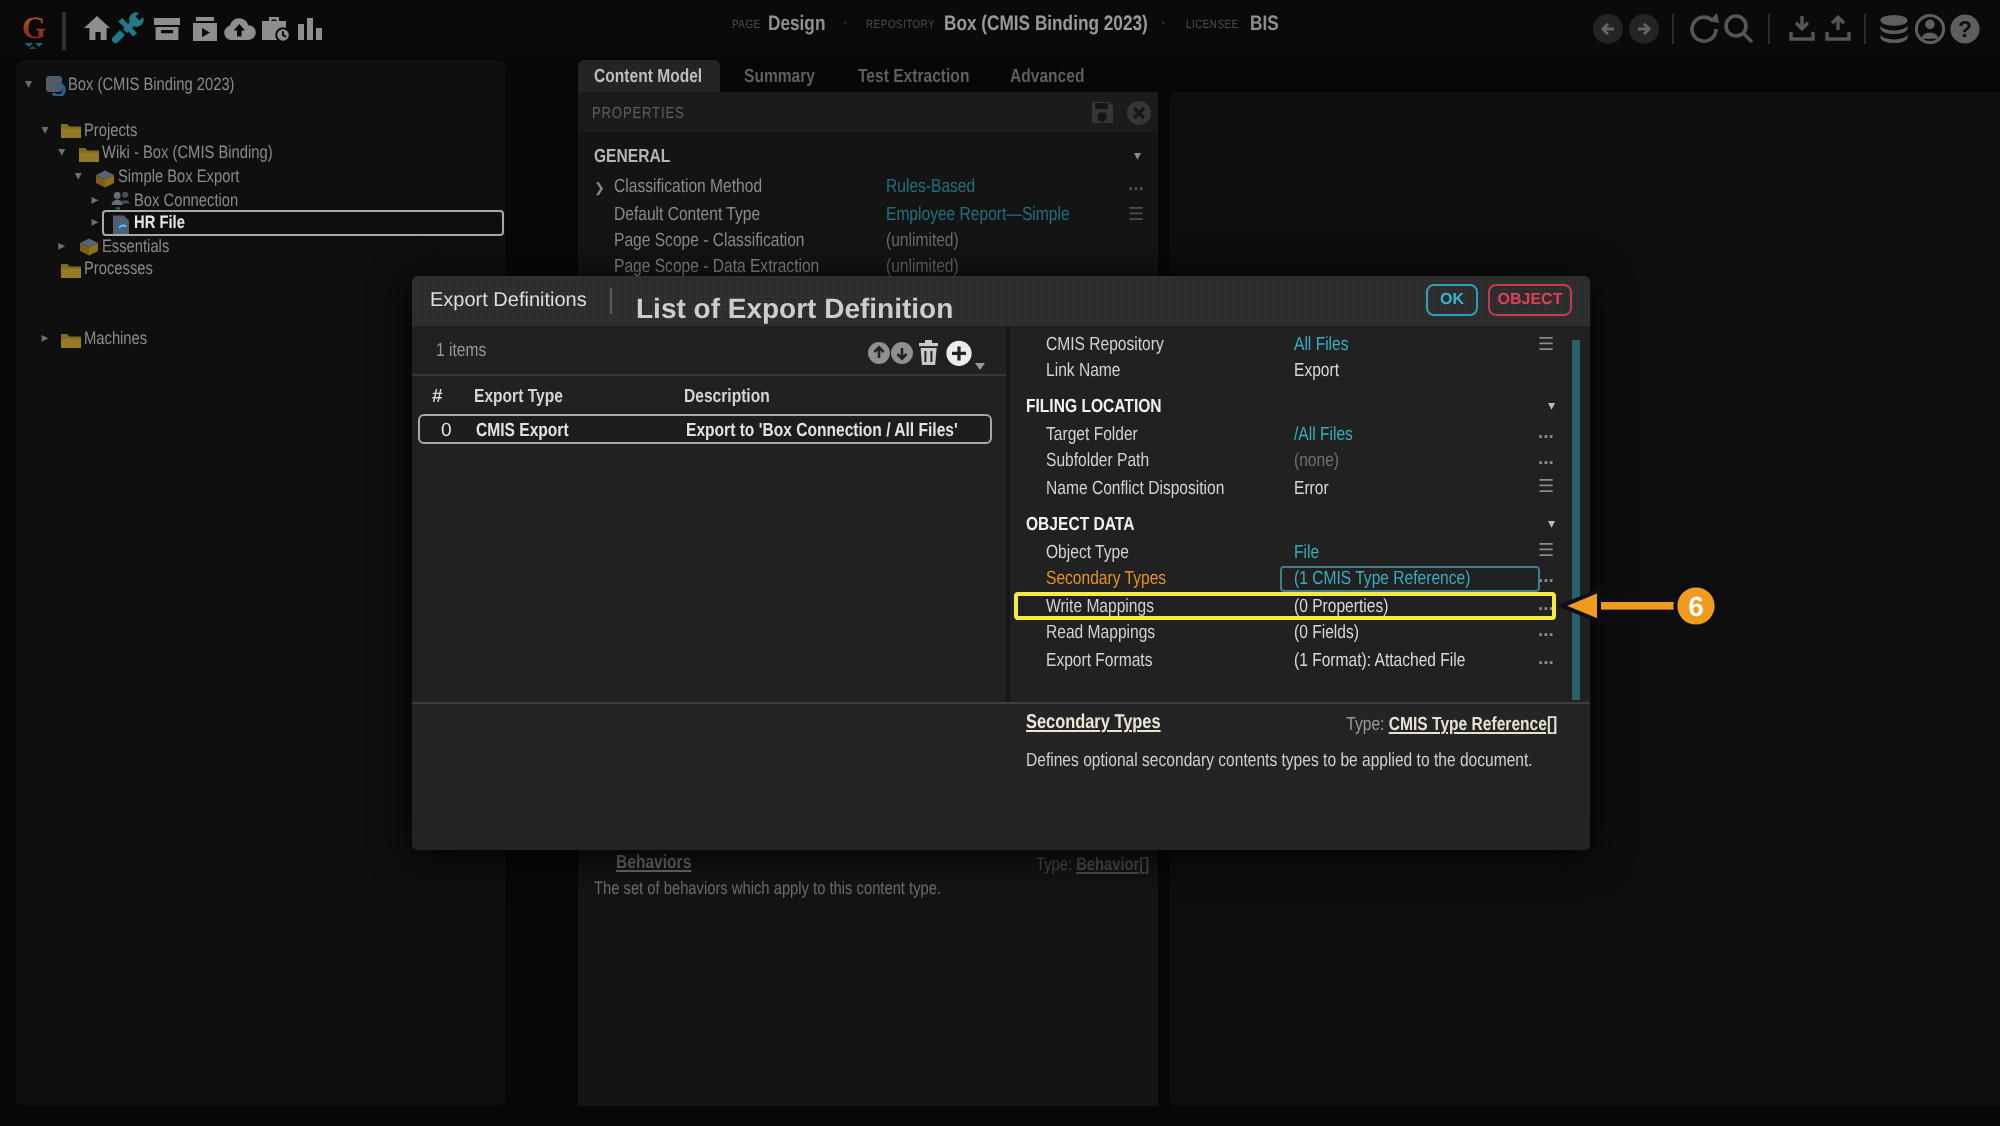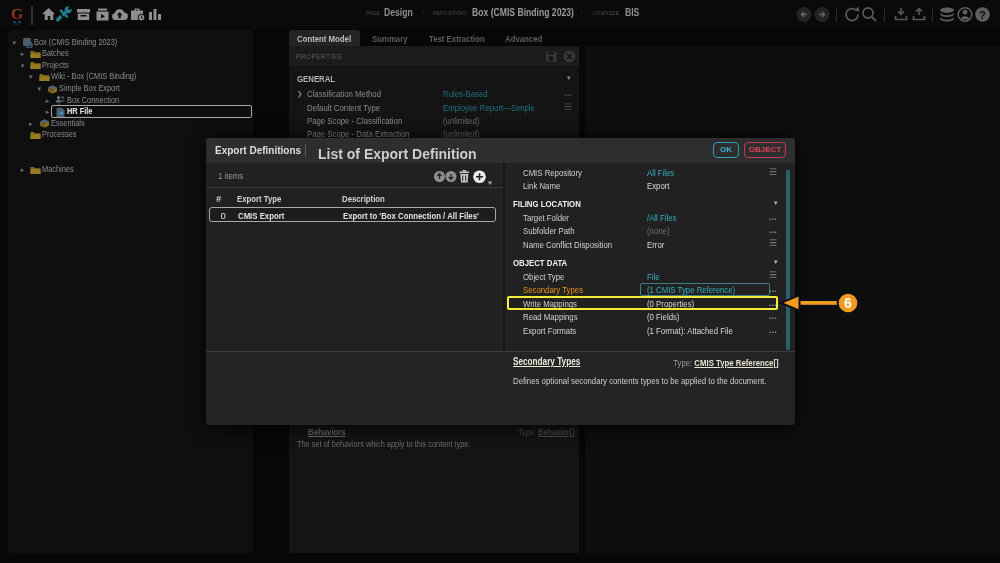--- a/index.html
+++ b/index.html
@@ -90,28 +90,20 @@
 
 <div class="abs" id="tree" style="left:8px;top:30px;width:245px;height:523px;background:#0f0f0f;border-radius:4px;font-size:9px;color:#8b8b8b;">
     <div style="position:absolute;left:0;top:6.6px;width:245px;height:11.6px;">
       <span style="position:absolute;left:4.5px;top:0;font-size:7px;color:#6f6f6f;line-height:11.6px;">▾</span>
       <span style="position:absolute;left:14px;top:0.5px;"><svg width="11" height="11" viewBox="0 0 11 11">
           <rect x="1" y="1" width="8" height="8" rx="1.5" fill="#525c66"></rect>
           <path d="M4.5 9.5 a3 3 0 1 0 3 -4.5" stroke="#2a628f" stroke-width="1.6" fill="none"></path>
         </svg></span>
       <span class="sx" style="position:absolute;left:26px;top:0;line-height:11.6px;">Box (CMIS Binding 2023)</span>
     </div>
-    <div style="position:absolute;left:0;top:18.2px;width:245px;height:11.6px;">
-      <span style="position:absolute;left:12.8px;top:0;font-size:7px;color:#6f6f6f;line-height:11.6px;">▸</span>
-      <span style="position:absolute;left:22.3px;top:0.5px;"><svg width="11" height="10" viewBox="0 0 11 10">
-          <path d="M0.5 2 h3.2 l1 1.2 h5.8 v5.8 h-10 Z" fill="#826a1e"></path>
-          <path d="M0.5 4.4 h10 v4.6 h-10 Z" fill="#977a24"></path>
-        </svg></span>
-      <span class="sx" style="position:absolute;left:34.3px;top:0;line-height:11.6px;">Batches</span>
-    </div>
     <div style="position:absolute;left:0;top:29.799999999999997px;width:245px;height:11.6px;">
       <span style="position:absolute;left:12.8px;top:0;font-size:7px;color:#6f6f6f;line-height:11.6px;">▾</span>
       <span style="position:absolute;left:22.3px;top:0.5px;"><svg width="11" height="10" viewBox="0 0 11 10">
           <path d="M0.5 2 h3.2 l1 1.2 h5.8 v5.8 h-10 Z" fill="#826a1e"></path>
           <path d="M0.5 4.4 h10 v4.6 h-10 Z" fill="#977a24"></path>
         </svg></span>
       <span class="sx" style="position:absolute;left:34.3px;top:0;line-height:11.6px;">Projects</span>
     </div>
     <div style="position:absolute;left:0;top:41.4px;width:245px;height:11.6px;">
       <span style="position:absolute;left:21.1px;top:0;font-size:7px;color:#6f6f6f;line-height:11.6px;">▾</span>
@@ -207,21 +199,21 @@
   <div class="abs sx" style="left:276px;top:128px;font-size:9.5px;color:#8b8b8b;">Page Scope - Data Extraction</div>
   <div class="abs sx" style="left:412px;top:128px;font-size:9.5px;color:#6a6a6a;">(unlimited)</div>
   <div class="abs" style="left:554px;top:46px;width:437px;height:507px;background:#0e0e0e;border-radius:3px;"></div>
   <div class="abs sx" style="left:277px;top:426px;font-size:9.5px;font-weight:bold;color:#6e6e66;text-decoration:underline;">Behaviors</div>
   <div class="abs sx" style="left:487px;top:427px;font-size:9px;color:#4e4e48;">Type: <span style="text-decoration:underline;font-weight:bold;">Behavior[]</span></div>
   <div class="abs sx" style="left:266px;top:439px;font-size:9px;color:#6f6f6f;">The set of behaviors which apply to this content type.</div>
 </div>
 
 <div class="abs" id="modal" style="left:206px;top:138px;width:589px;height:287px;background:#212121;border-radius:3px;box-shadow:0 2px 20px rgba(0,0,0,.9);overflow:hidden;">
   <div class="abs" style="left:0;top:0;width:589px;height:25px;background:#2b2b2b;background-image:repeating-linear-gradient(0deg, rgba(255,255,255,.015) 0 1px, transparent 1px 2px),repeating-linear-gradient(90deg, rgba(255,255,255,.015) 0 1px, transparent 1px 2px);"></div>
-  <div class="abs" style="left:9px;top:7px;font-size:10px;font-weight:bold;color:#dedede;">Export Definitions</div>
+  <div class="abs" style="left:9px;top:7px;font-size:10px;font-weight:normal;color:#dedede;">Export Definitions</div>
   <div class="abs" style="left:99px;top:6px;width:1px;height:13px;background:#5a5a5a;"></div>
   <div class="abs" style="left:112px;top:7.5px;font-size:14px;font-weight:bold;color:#cdcdcd;">List of Export Definition</div>
   <div class="abs" style="left:507px;top:4px;width:26px;height:16px;border:1px solid #2ba2ba;border-radius:4px;font-size:8px;font-weight:bold;color:#35b6cc;text-align:center;line-height:14px;">OK</div>
   <div class="abs" style="left:538px;top:4px;width:42px;height:16px;border:1px solid #c43a50;border-radius:4px;font-size:8px;font-weight:bold;color:#dd4058;text-align:center;line-height:14px;">OBJECT</div>
 
   <div class="abs sx" style="left:12px;top:32px;font-size:9.5px;color:#989898;">1 items</div>
   <svg class="abs" style="left:227px;top:30px;" width="70" height="22" viewBox="0 0 70 22">
     <circle cx="6.5" cy="8.5" r="5.5" fill="#8f8f8f"></circle>
     <path d="M6.5 11 v-5 m-2.3 2 l2.3 -2.3 l2.3 2.3" stroke="#222" stroke-width="1.3" fill="none"></path>
     <circle cx="18" cy="8.5" r="5.5" fill="#8f8f8f"></circle>

